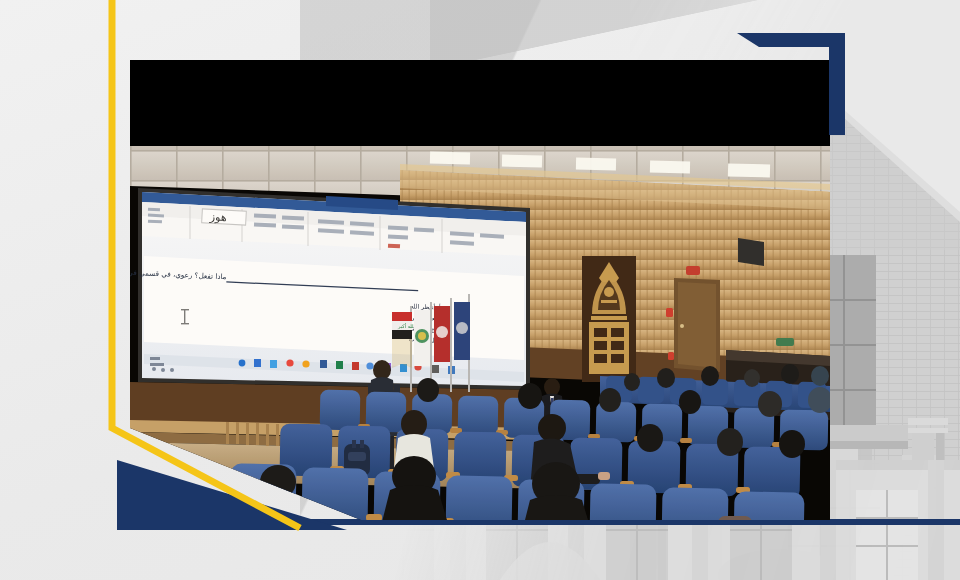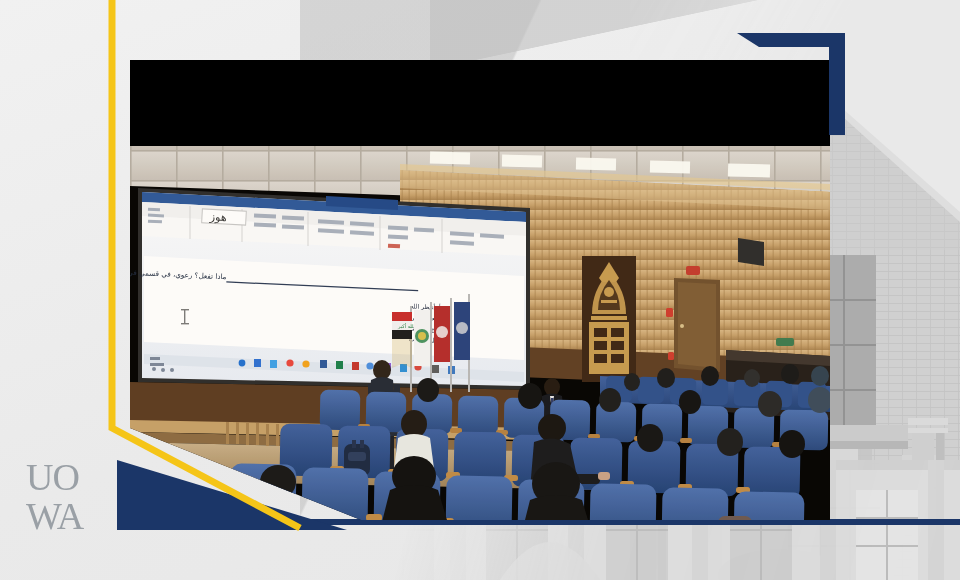--- a/index.html
+++ b/index.html
@@ -668,18 +668,14 @@
       <polygon points="0,0 0,70 230,70" fill="#1b3668"></polygon>
     </svg>
   </div>
 
   <div class="yellow-line">
     <svg width="960" height="580" viewBox="0 0 960 580" xmlns="http://www.w3.org/2000/svg" aria-hidden="true">
       <path d="M 112 0 L 112 428 L 300 528" fill="none" stroke="#f5c518" stroke-width="7" stroke-linejoin="miter"></path>
     </svg>
   </div>
 
-  <div class="logo">
-    <span class="l1">UO</span>
-    <span class="l2">WA</span>
-  </div>
 
 </div>
 
 </body></html>

